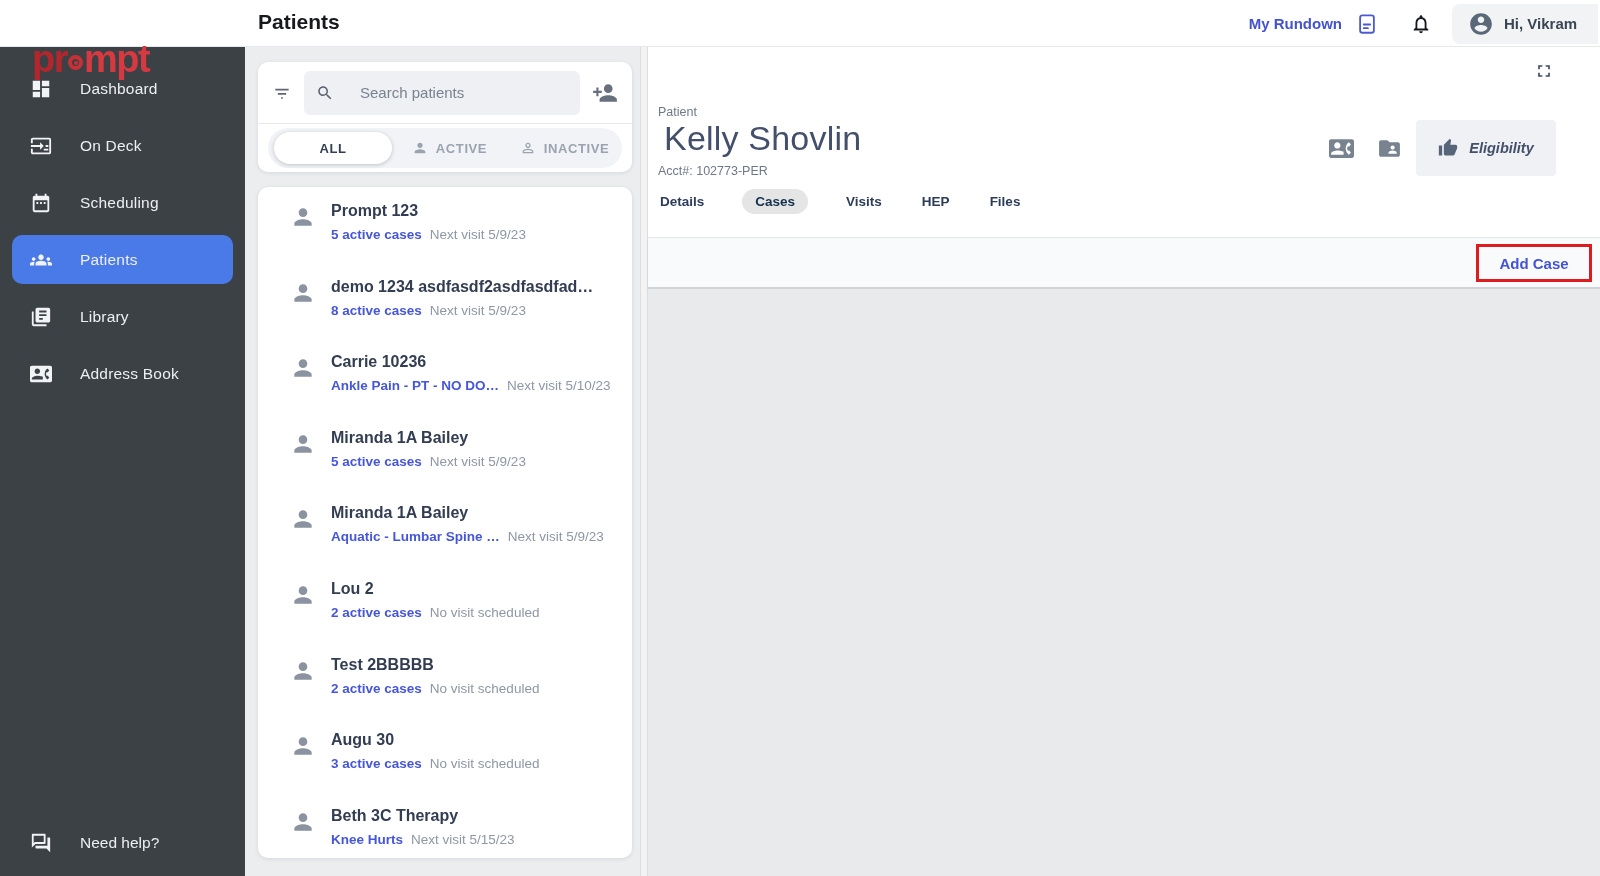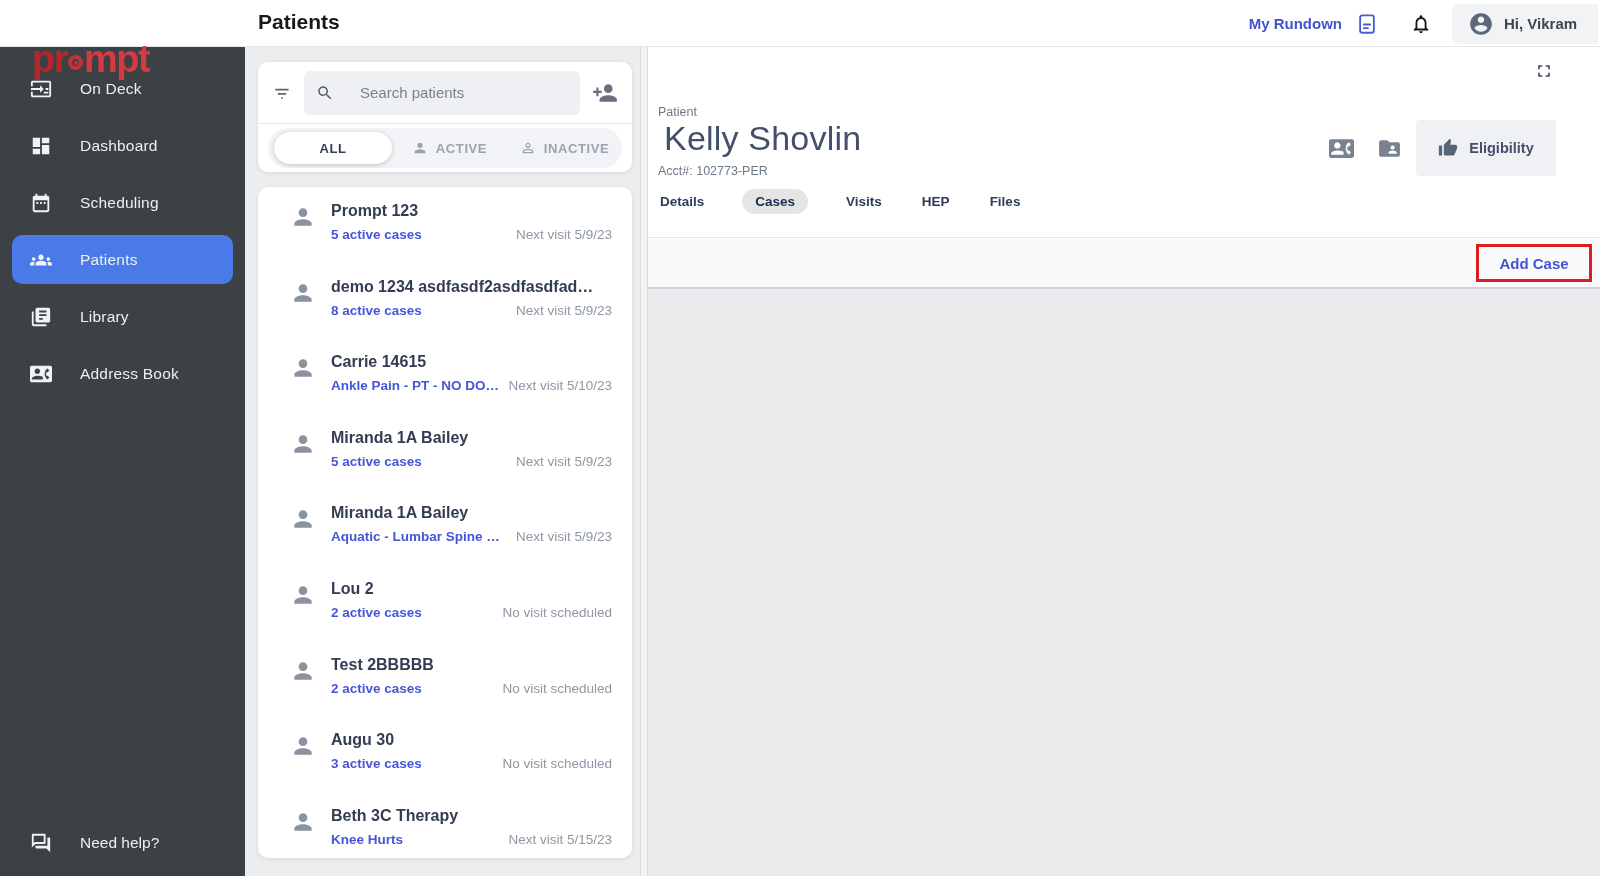--- a/index.html
+++ b/index.html
@@ -64,36 +64,36 @@
              color:#333e52; box-shadow:0 1px 4px rgba(20,25,40,.22); }
   .segment .seg-icon { display:flex; color:#9aa3b0; }
 
   .list-card { position:absolute; left:13px; top:140px; width:374px; height:671px; background:#fff;
                border-radius:10px; box-shadow:0 1px 4px rgba(25,32,45,.10); overflow:hidden; }
   .patient-row { height:75.6px; display:flex; padding:15px 20px 0 32px; gap:15px; cursor:pointer; }
   .row-avatar { color:#8b93a1; display:flex; margin-top:2px; }
   .row-main { flex:1; min-width:0; }
   .row-name { font-size:16px; font-weight:700; color:#323d52; white-space:nowrap; overflow:hidden;
               margin-bottom:7px; }
-  .row-sub { display:flex; justify-content:space-between; align-items:baseline; gap:8px; }
+  .row-sub { display:flex; align-items:baseline; gap:8px; }
   .row-link { font-size:13.5px; font-weight:700; color:#4656da; white-space:nowrap; overflow:hidden; cursor:pointer; }
   .row-visit { font-size:13.5px; color:#8e97a4; white-space:nowrap; }
 
   
   .detail-panel { position:absolute; left:648px; top:47px; width:952px; height:829px; background:#fff; }
   .fullscreen-btn { position:absolute; top:14px; right:46px; color:#3f4b60; cursor:pointer; }
   .patient-label { position:absolute; top:58px; left:10px; font-size:12.5px; color:#6e7887; }
   .patient-name { position:absolute; top:72px; left:16px; font-size:34px; font-weight:300; color:#44506b;
                   letter-spacing:.2px; }
   .patient-acct { position:absolute; top:117px; left:10px; font-size:12.5px; color:#6e7887; }
   .detail-actions { position:absolute; top:81px; right:44px; height:40px; display:flex; align-items:center; }
   .contact-icon { color:#79828f; display:flex; cursor:pointer; margin-right:23px; }
   .folder-icon { color:#79828f; display:flex; cursor:pointer; margin-right:14px; }
   .eligibility-btn { width:140px; height:56px; background:#eff1f4; border-radius:4px; display:flex;
-                     align-items:center; justify-content:center; gap:11px; cursor:pointer; border:none; }
+                     align-items:center; justify-content:center; gap:11px; cursor:pointer; border:none;font-style:italic; }
   .thumb-icon { color:#57647a; display:flex; }
   .eligibility-label { font-size:14.5px; font-weight:700; color:#43506a; }
   .tabs-row { position:absolute; top:141px; left:10px; display:flex; align-items:center; gap:36px; height:26px; }
   .tab { font-size:13.5px; font-weight:700; color:#2c3c59; cursor:pointer; padding:5px 2px; }
   .tab.selected { background:#e5e5e5; color:#14304d; border-radius:13px; padding:5px 13px; }
   .case-toolbar { position:absolute; top:190px; left:0; width:952px; height:52px; background:#f9fafb;
                   border-top:1px solid #e4e6e9; border-bottom:2px solid #d0d3d7;
                   box-shadow:0 2px 3px rgba(0,0,0,.05); }
   .add-case-box { position:absolute; top:6px; right:8px; width:116px; height:38px; border:3px solid #de1c1f;
                   display:flex; align-items:center; justify-content:center; }
@@ -134,32 +134,32 @@
         <span class="user-name">Hi, Vikram</span>
       </div>
     </div>
   </div>
 
   <div class="sidebar">
     <div class="nav">
       <div class="nav-item">
         <span class="nav-icon">
           <svg width="22" height="22" viewBox="0 0 24 24" fill="currentColor">
+              <path d="M3 13h8V3H3v10zm0 8h8v-6H3v6zm10 0h8V11h-8v10zm0-18v6h8V3h-8z"></path>
+            </svg>
+        </span>
+        <span class="nav-label">Dashboard</span>
+      </div>
+      <div class="nav-item">
+        <span class="nav-icon">
+          <svg width="22" height="22" viewBox="0 0 24 24" fill="currentColor">
               <path d="M21 3H3c-1.1 0-2 .9-2 2v4h2V5h18v14H3v-4H1v4c0 1.1.9 2 2 2h18c1.1 0 2-.9 2-2V5c0-1.1-.9-2-2-2zM11 16l4-4-4-4v3H1v2h10v3zm4-1h5v2h-5zm2-4h3v2h-3z"></path>
             </svg>
         </span>
         <span class="nav-label">On Deck</span>
-      </div>
-      <div class="nav-item">
-        <span class="nav-icon">
-          <svg width="22" height="22" viewBox="0 0 24 24" fill="currentColor">
-              <path d="M3 13h8V3H3v10zm0 8h8v-6H3v6zm10 0h8V11h-8v10zm0-18v6h8V3h-8z"></path>
-            </svg>
-        </span>
-        <span class="nav-label">Dashboard</span>
       </div>
       <div class="nav-item">
         <span class="nav-icon">
           <svg width="22" height="22" viewBox="0 0 24 24" fill="currentColor">
               <path d="M9 11H7v2h2v-2zm4 0h-2v2h2v-2zm4 0h-2v2h2v-2zm2-7h-1V2h-2v2H8V2H6v2H5c-1.11 0-1.99.9-1.99 2L3 20c0 1.1.89 2 2 2h14c1.1 0 2-.9 2-2V6c0-1.1-.9-2-2-2zm0 16H5V9h14v11z"></path>
             </svg>
         </span>
         <span class="nav-label">Scheduling</span>
       </div>
       <div class="nav-item active">
@@ -273,21 +273,21 @@
           </div>
         </div>
       </div>
       <div class="patient-row">
         <span class="row-avatar">
             <svg width="26" height="26" viewBox="0 0 24 24" fill="currentColor">
               <path d="M12 12c2.21 0 4-1.79 4-4s-1.79-4-4-4-4 1.79-4 4 1.79 4 4 4zm0 2c-2.67 0-8 1.34-8 4v2h16v-2c0-2.66-5.33-4-8-4z"></path>
             </svg>
           </span>
         <div class="row-main">
-          <div class="row-name">Carrie 14615</div>
+          <div class="row-name">Carrie 10236</div>
           <div class="row-sub">
             <span class="row-link">Ankle Pain - PT - NO DO…</span>
             <span class="row-visit">Next visit 5/10/23</span>
           </div>
         </div>
       </div>
       <div class="patient-row">
         <span class="row-avatar">
             <svg width="26" height="26" viewBox="0 0 24 24" fill="currentColor">
               <path d="M12 12c2.21 0 4-1.79 4-4s-1.79-4-4-4-4 1.79-4 4 1.79 4 4 4zm0 2c-2.67 0-8 1.34-8 4v2h16v-2c0-2.66-5.33-4-8-4z"></path>

